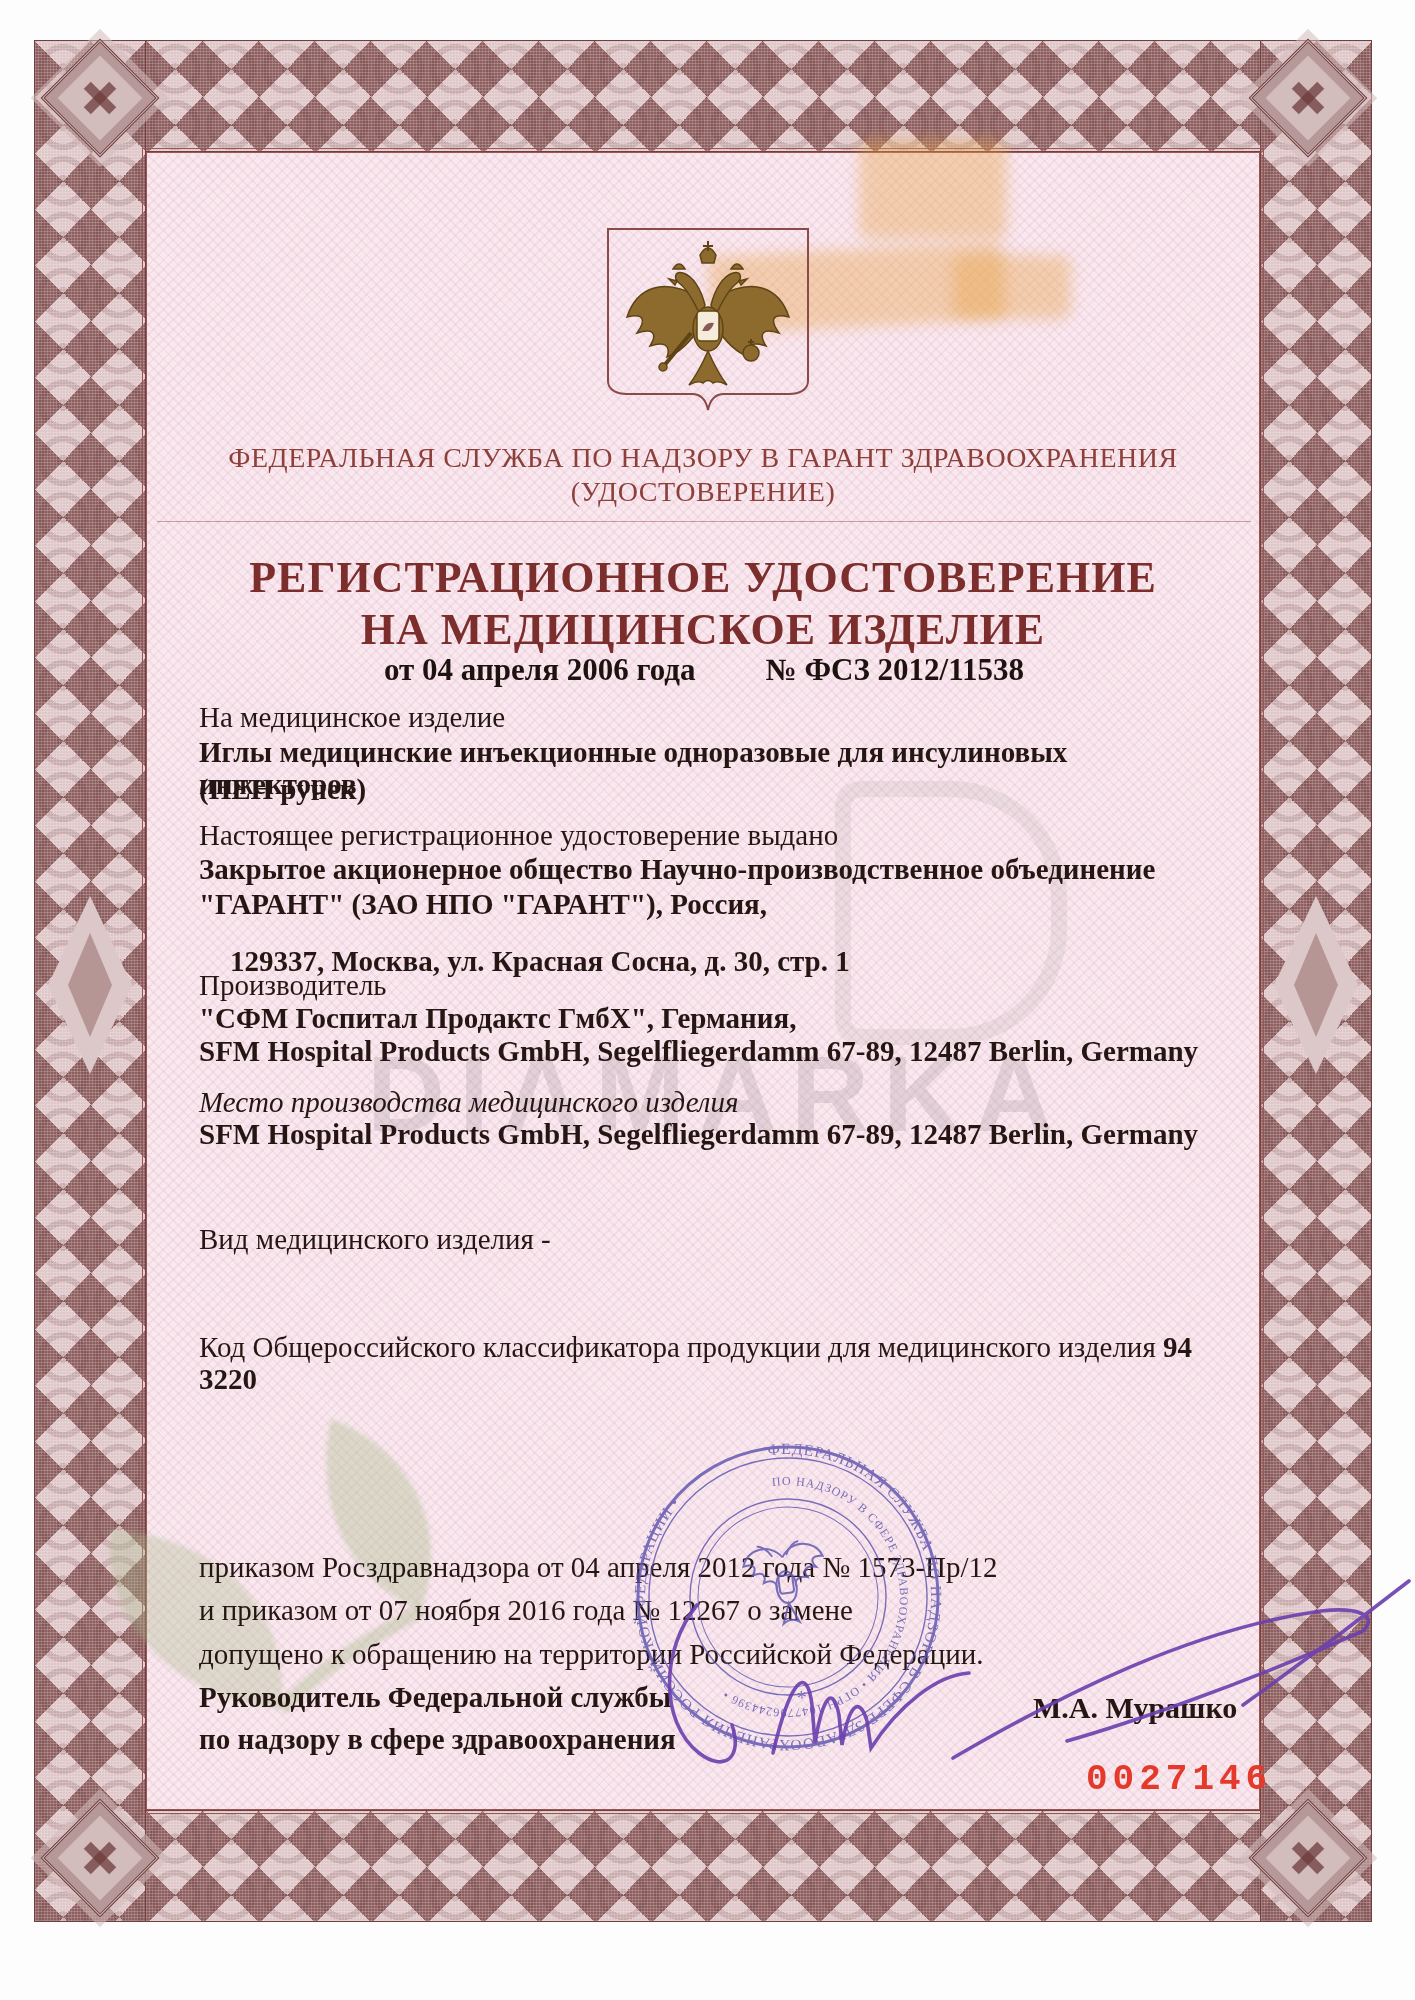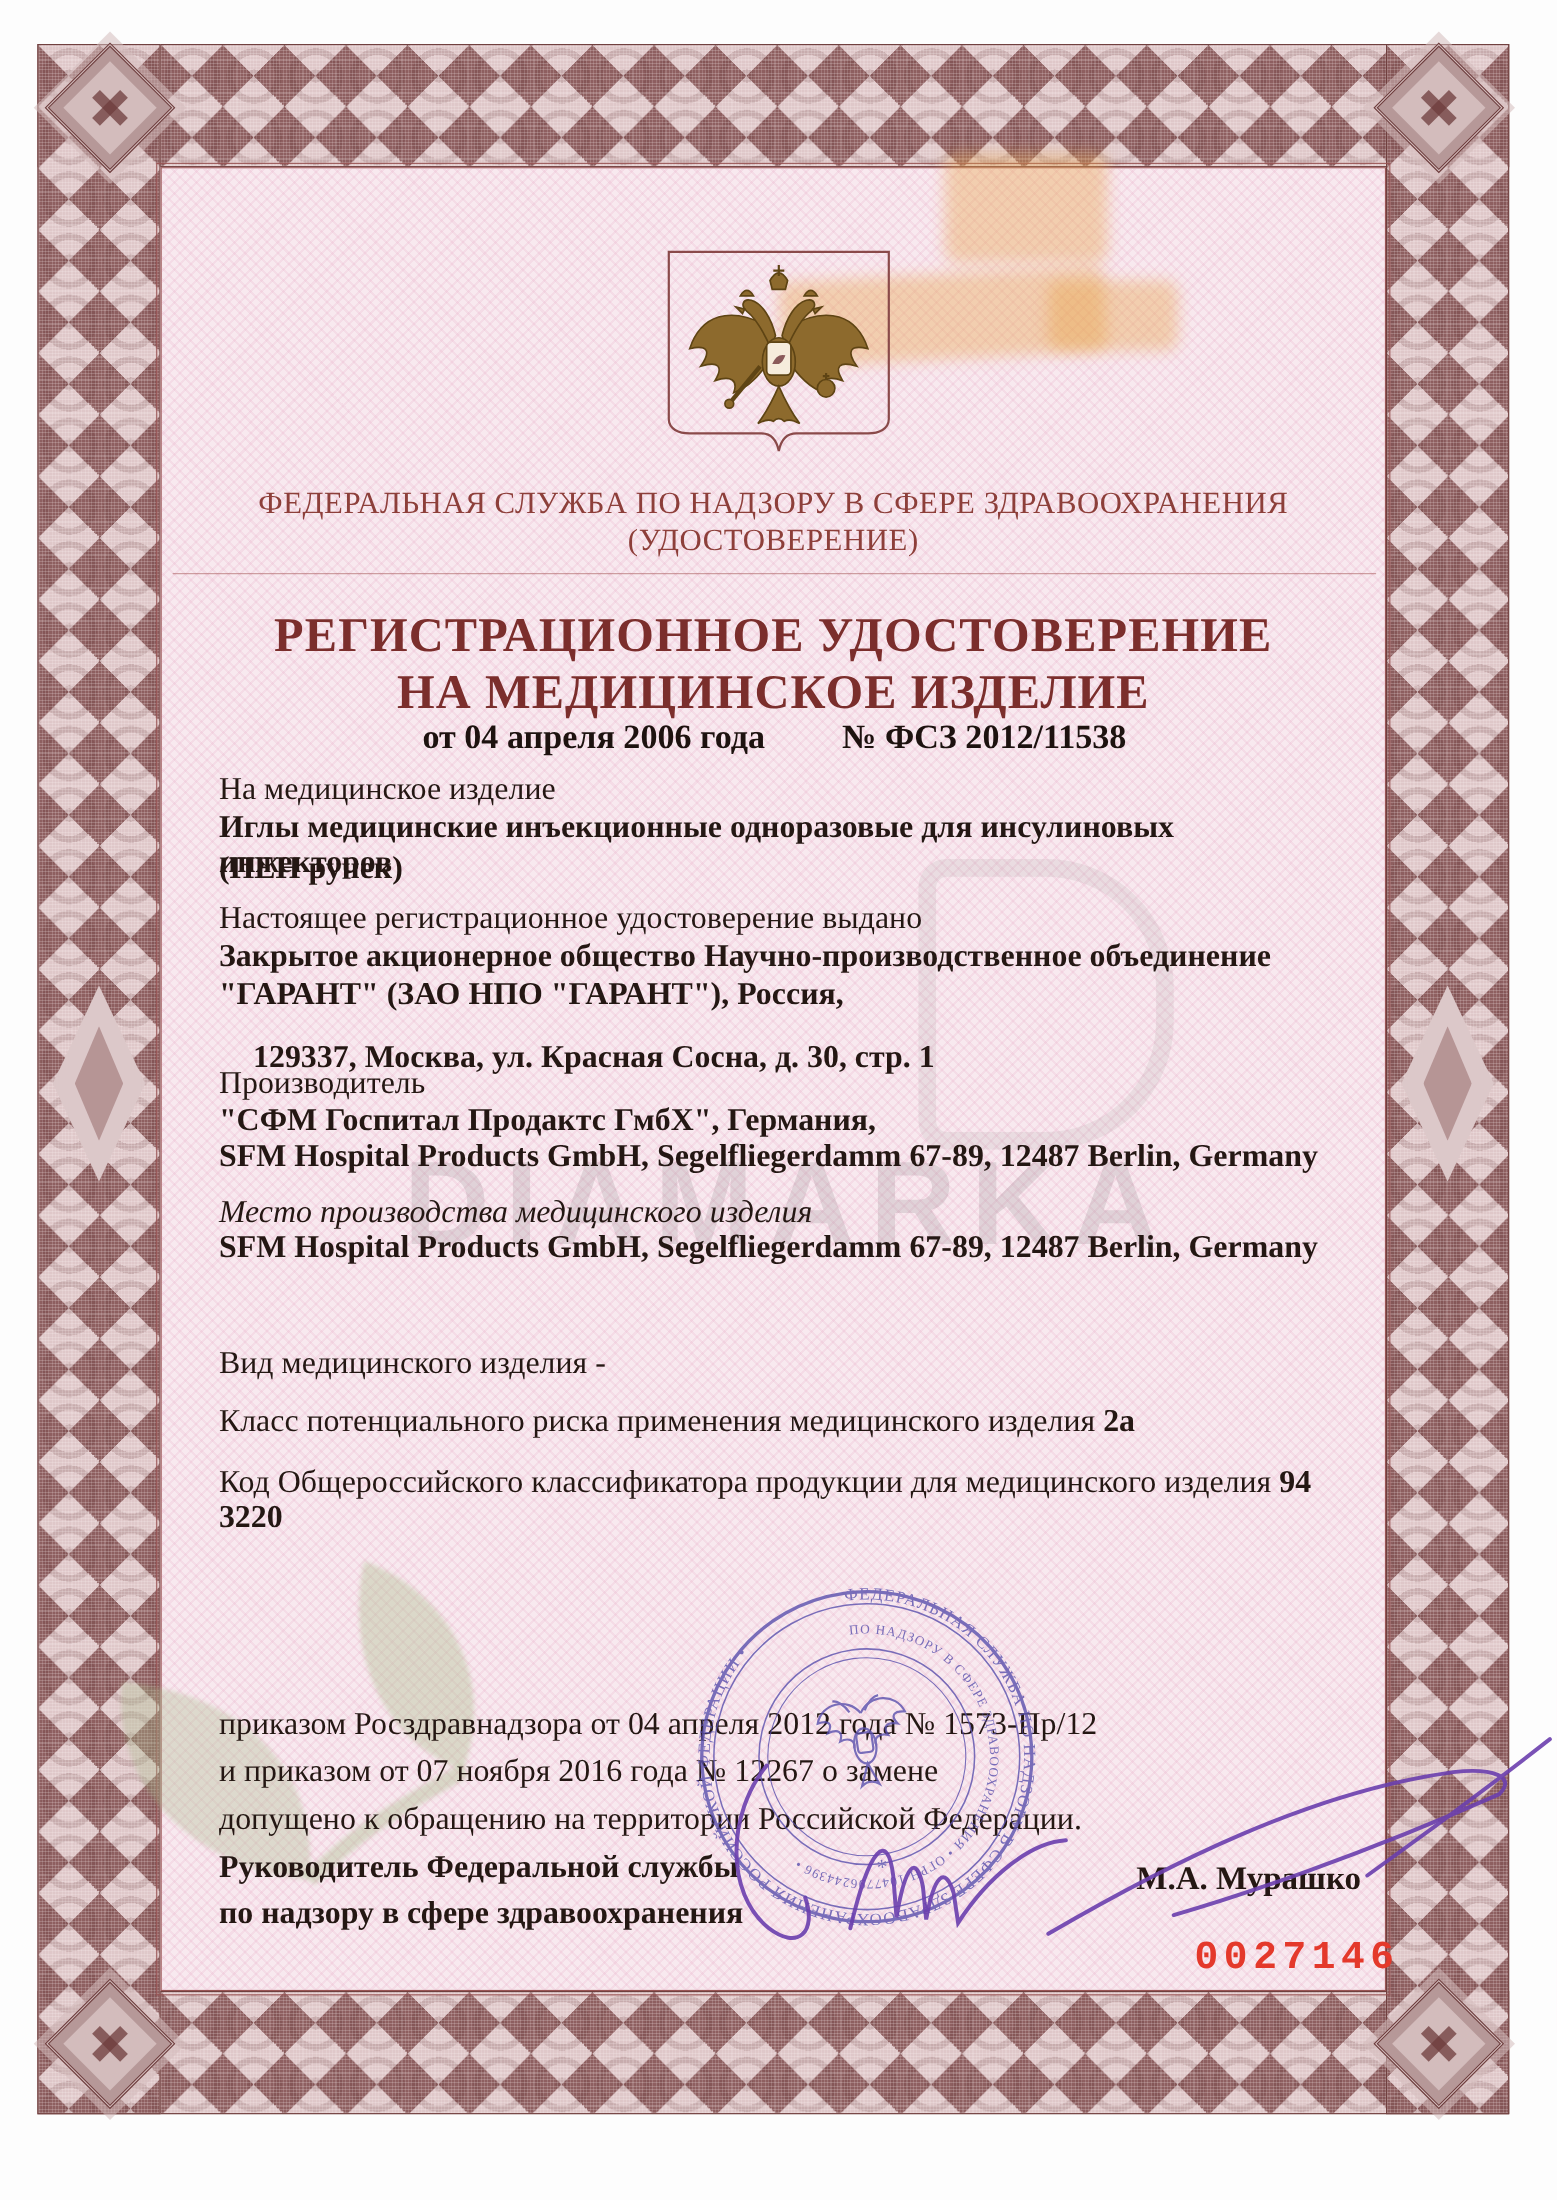--- a/index.html
+++ b/index.html
@@ -144,21 +144,21 @@
             <circle cx="62" cy="142" r="4"></circle>
           <circle cx="150" cy="128" r="8"></circle>
             <path d="M150,120 v-6 M147,117 h6" fill="none" stroke-width="2"></path>
         </g>
 
         <rect x="96" y="86" width="22" height="30" rx="4" fill="#f6ecdc" stroke="#5e4414" stroke-width="1.5"></rect>
         <path d="M101,106 q4,-10 12,-8 q-2,6 -6,8 z" fill="#8a5a5a"></path>
       </svg>
     </div>
 
-    <div class="t center agency" style="top:289px;">ФЕДЕРАЛЬНАЯ СЛУЖБА ПО НАДЗОРУ В СФЕРЕ ЗДРАВООХРАНЕНИЯ</div>
+    <div class="t center agency" style="top:289px;">ФЕДЕРАЛЬНАЯ СЛУЖБА ПО НАДЗОРУ В ГАРАНТ ЗДРАВООХРАНЕНИЯ</div>
     <div class="t center agency" style="top:323px;">(УДОСТОВЕРЕНИЕ)</div>
     <div class="sep" style="top:368px;"></div>
 
     <div class="t center doc-title" style="top:400px;">РЕГИСТРАЦИОННОЕ УДОСТОВЕРЕНИЕ</div>
     <div class="t center doc-title" style="top:452px;">НА МЕДИЦИНСКОЕ ИЗДЕЛИЕ</div>
     <div class="t dateline" style="top:500px;">
       <span>от  04 апреля 2006 года</span>
       <span>№  ФСЗ 2012/11538</span>
     </div>
 
@@ -174,21 +174,20 @@
     <div class="t" style="top:816px;">Производитель</div>
     <div class="t b" style="top:849px;">"СФМ Госпитал Продактс ГмбХ", Германия,</div>
     <div class="t b" style="top:882px;">SFM Hospital Products GmbH, Segelfliegerdamm 67-89, 12487 Berlin, Germany</div>
 
     <div class="t" style="top:933px;font-style:italic;">Место производства медицинского изделия</div>
     <div class="t b" style="top:965px;">SFM Hospital Products GmbH, Segelfliegerdamm 67-89, 12487 Berlin, Germany</div>
 
 
     <div class="t" style="top:1070px;">Вид медицинского изделия -</div>
 
-    <div class="t" style="top:1123px;"><span>Класс потенциального риска применения медицинского изделия </span><span class="b">2а</span></div>
 
     <div class="t" style="top:1178px;"><span>Код Общероссийского классификатора продукции для медицинского изделия </span><span class="b">94 3220</span></div>
 
     <div class="t" style="top:1398px;">приказом Росздравнадзора от 04 апреля 2012 года № 1573-Пр/12</div>
     <div class="t" style="top:1441px;">и приказом от 07 ноября 2016 года № 12267 о замене</div>
     <div class="t" style="top:1485px;">допущено к обращению на территории Российской Федерации.</div>
     <div class="t b" style="top:1528px;">Руководитель Федеральной службы</div>
     <div class="t b" style="top:1570px;">по надзору в сфере здравоохранения</div>
     <div class="t b" style="top:1538px;left:886px;width:300px;font-size:30px;">М.А. Мурашко</div>
 

